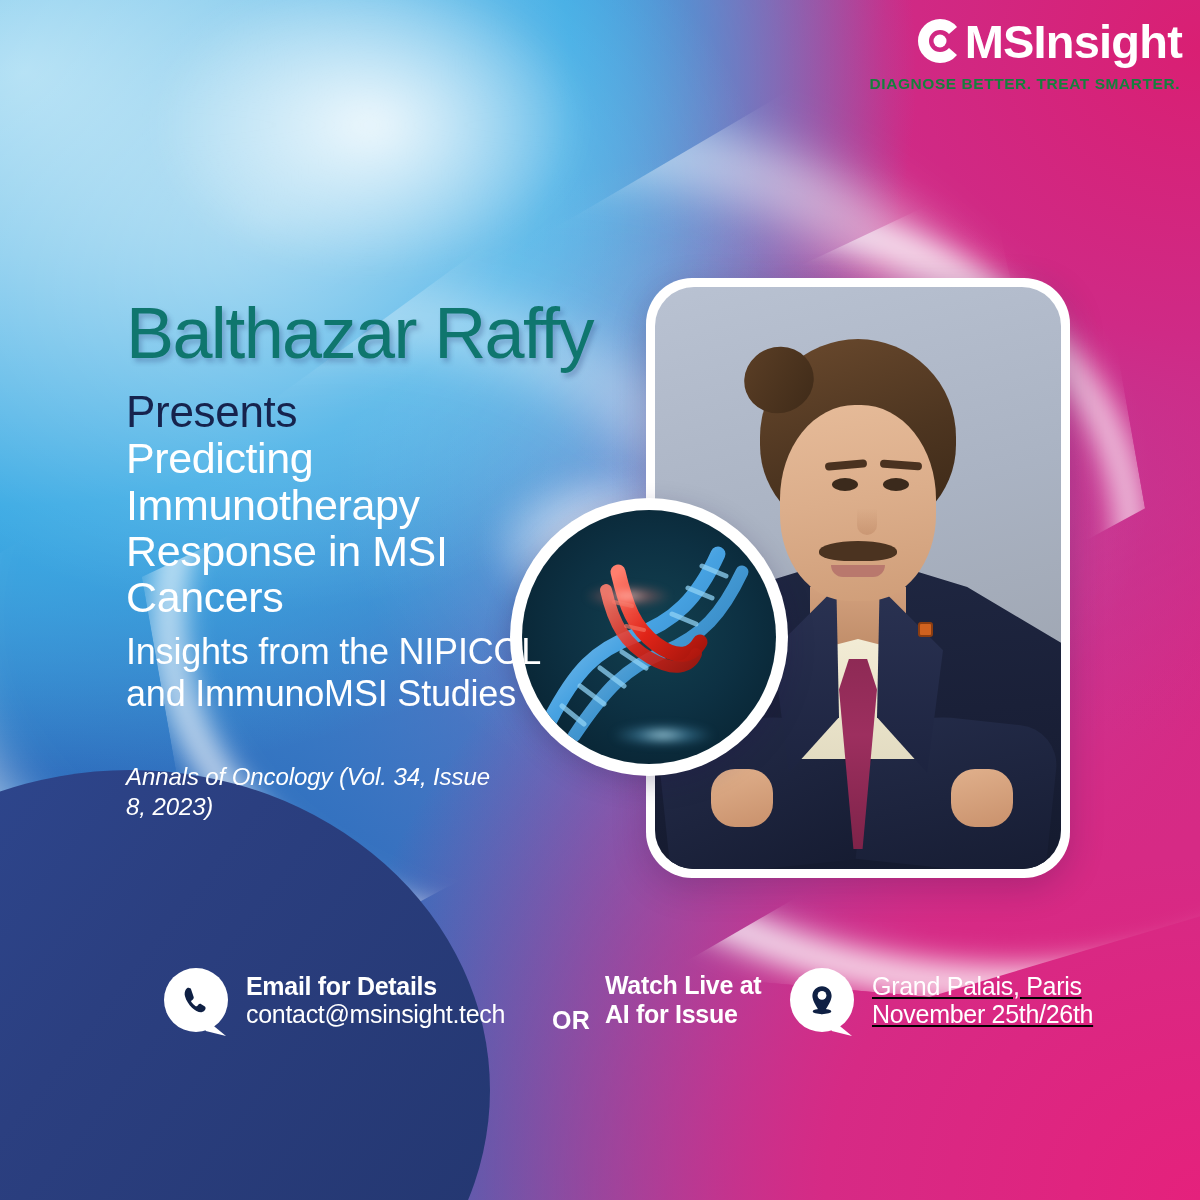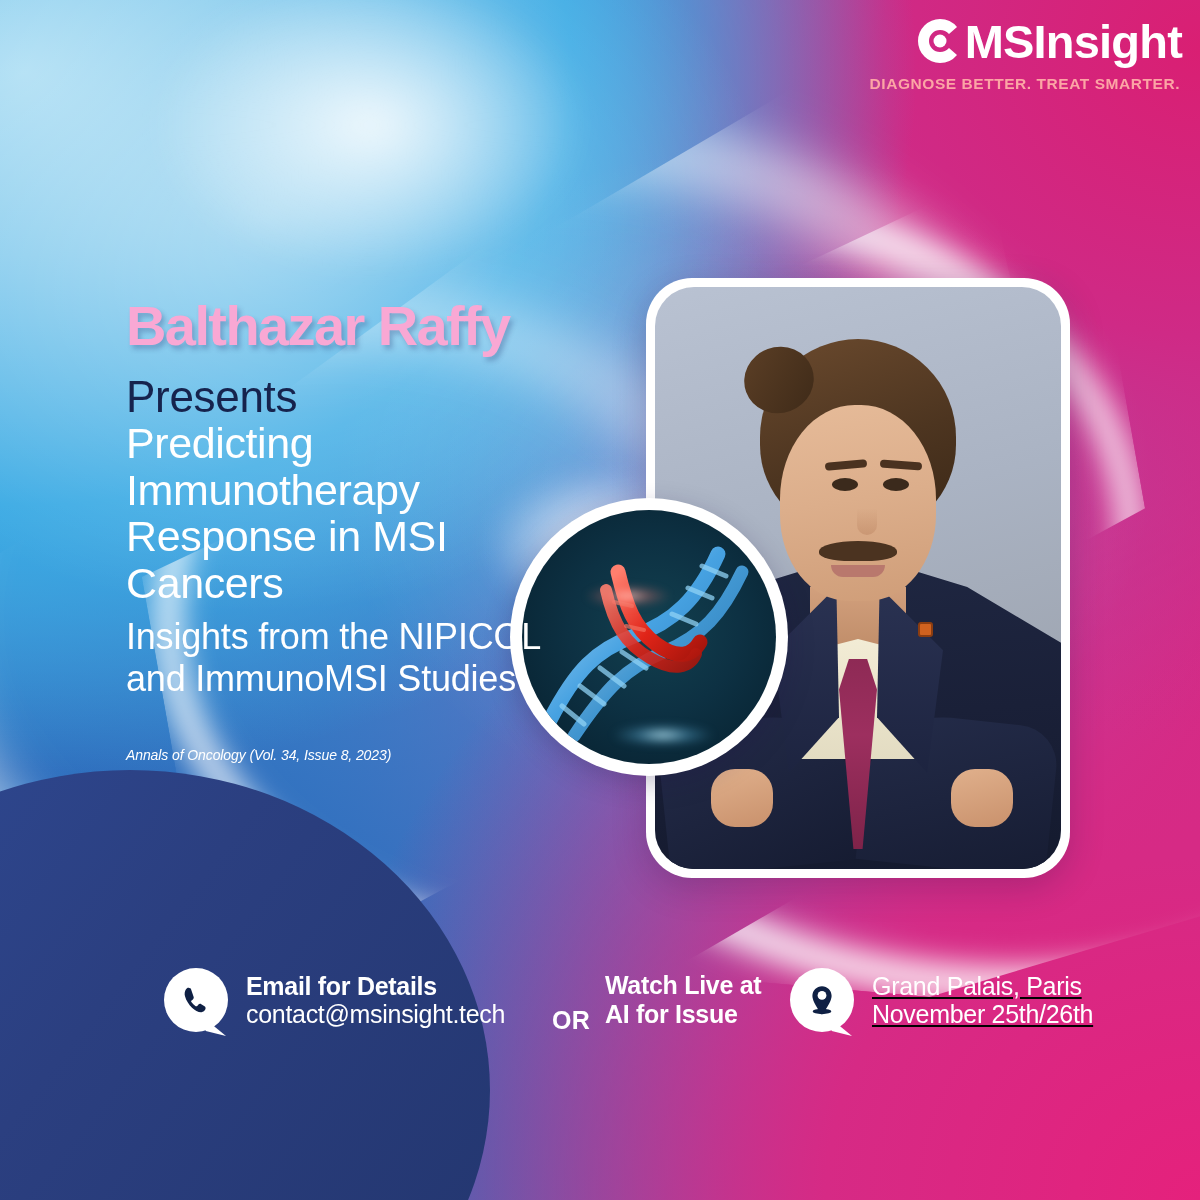--- a/index.html
+++ b/index.html
@@ -97,51 +97,51 @@
     display:flex; flex-direction:column; align-items:flex-end;
     z-index:8;
   }
   .logo-row { display:flex; align-items:center; }
   .logo-mark { width:50px; height:50px; display:block; }
   .logo-word {
     color:#ffffff; font-size:47px; font-weight:bold;
     letter-spacing:-.8px; line-height:1;
   }
   .logo-tag {
-    color:#fca5a5; font-size:15.5px; font-weight:bold;
+    color:#15803d; font-size:15.5px; font-weight:bold;
     letter-spacing:.55px; margin-top:9px; margin-right:2px;
   }
 
   
   .left-col { position:absolute; left:126px; top:300px; width:470px; z-index:7; }
 
   .speaker {
-    color:#f9a8d4;
-    font-size:56px; font-weight:bold; line-height:.93;
+    color:#0f766e;
+    font-size:72px; font-weight:normal; line-height:.93;
     letter-spacing:-1.6px;
     text-shadow:3px 4px 5px rgba(40,60,120,.30);
   }
   .presents {
     color:#16234d;
     font-size:44px; font-weight:normal; line-height:1.05;
     margin-top:22px; letter-spacing:-.3px;
   }
   .talk-title {
     color:#ffffff;
     font-size:43px; font-weight:normal; line-height:1.08;
     letter-spacing:-.4px;
   }
   .talk-sub {
     color:#ffffff;
     font-size:36px; font-weight:normal; line-height:1.18;
     margin-top:10px; letter-spacing:-.2px;
   }
   .citation {
     color:#ffffff;
-    font-size:14px; font-style:italic; line-height:1.25;
+    font-size:24px; font-style:italic; line-height:1.25;
     margin-top:46px; max-width:370px; letter-spacing:-.1px;
   }
 
   
   .portrait {
     position:absolute;
     left:646px; top:278px;
     width:424px; height:600px;
     border-radius:46px;
     background:#ffffff;

